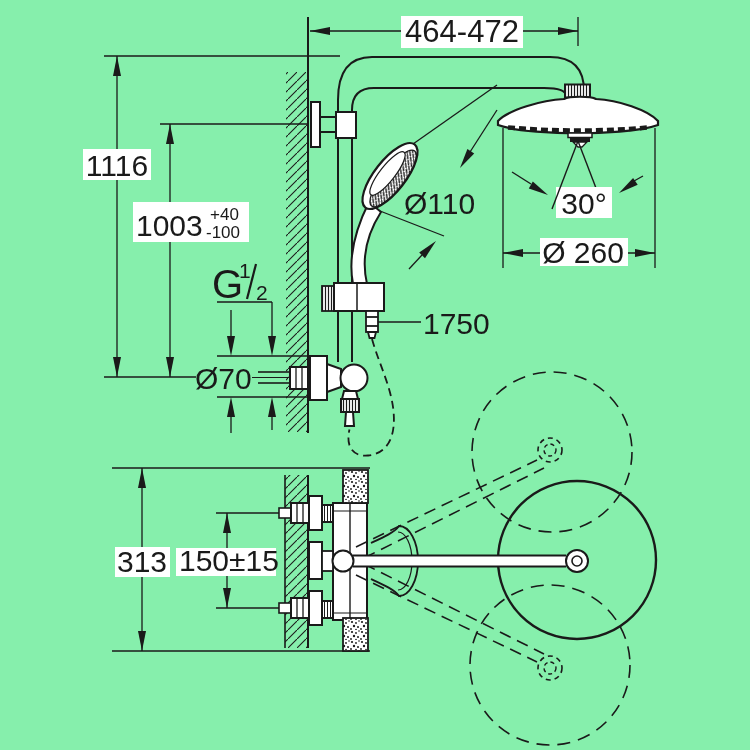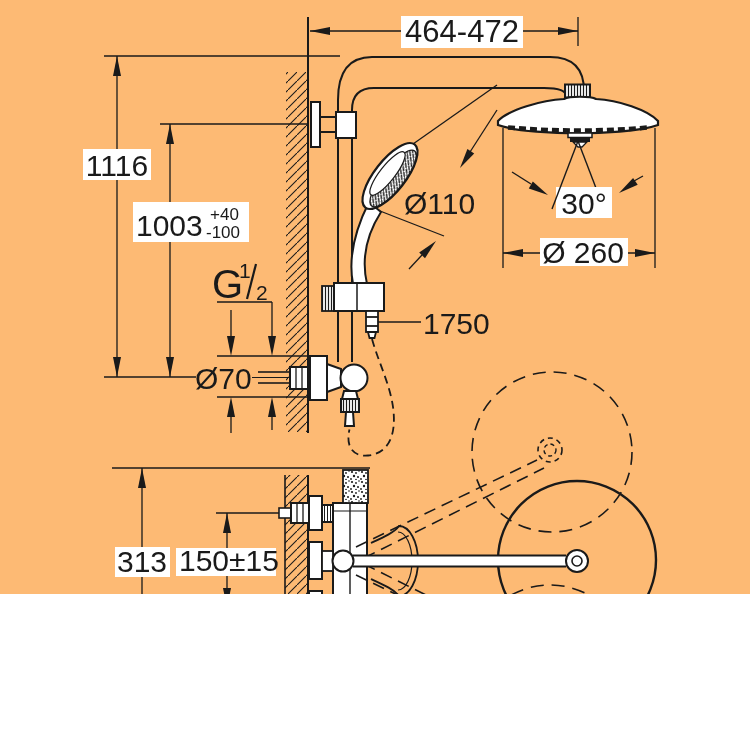--- a/index.html
+++ b/index.html
@@ -1,16 +1,16 @@
 <!DOCTYPE html>
 <html><head>
 <meta charset="utf-8">
 <style>
   html,body{margin:0;padding:0;background:#ffffff;}
-  .stage{width:750px;height:594px;position:relative;background:#fdba74;overflow:hidden;}
+  .stage{width:750px;height:750px;position:relative;background:#86efac;overflow:hidden;}
   svg{display:block;}
   text{font-family:"Liberation Sans","DejaVu Sans",sans-serif;fill:#1a1a1a;}
   .t30{font-size:30px;}
   .t31{font-size:31px;}
   .t40{font-size:40px;}
   .t17{font-size:17px;}
   .t21{font-size:21px;}
 </style>
 </head>
 <body>

